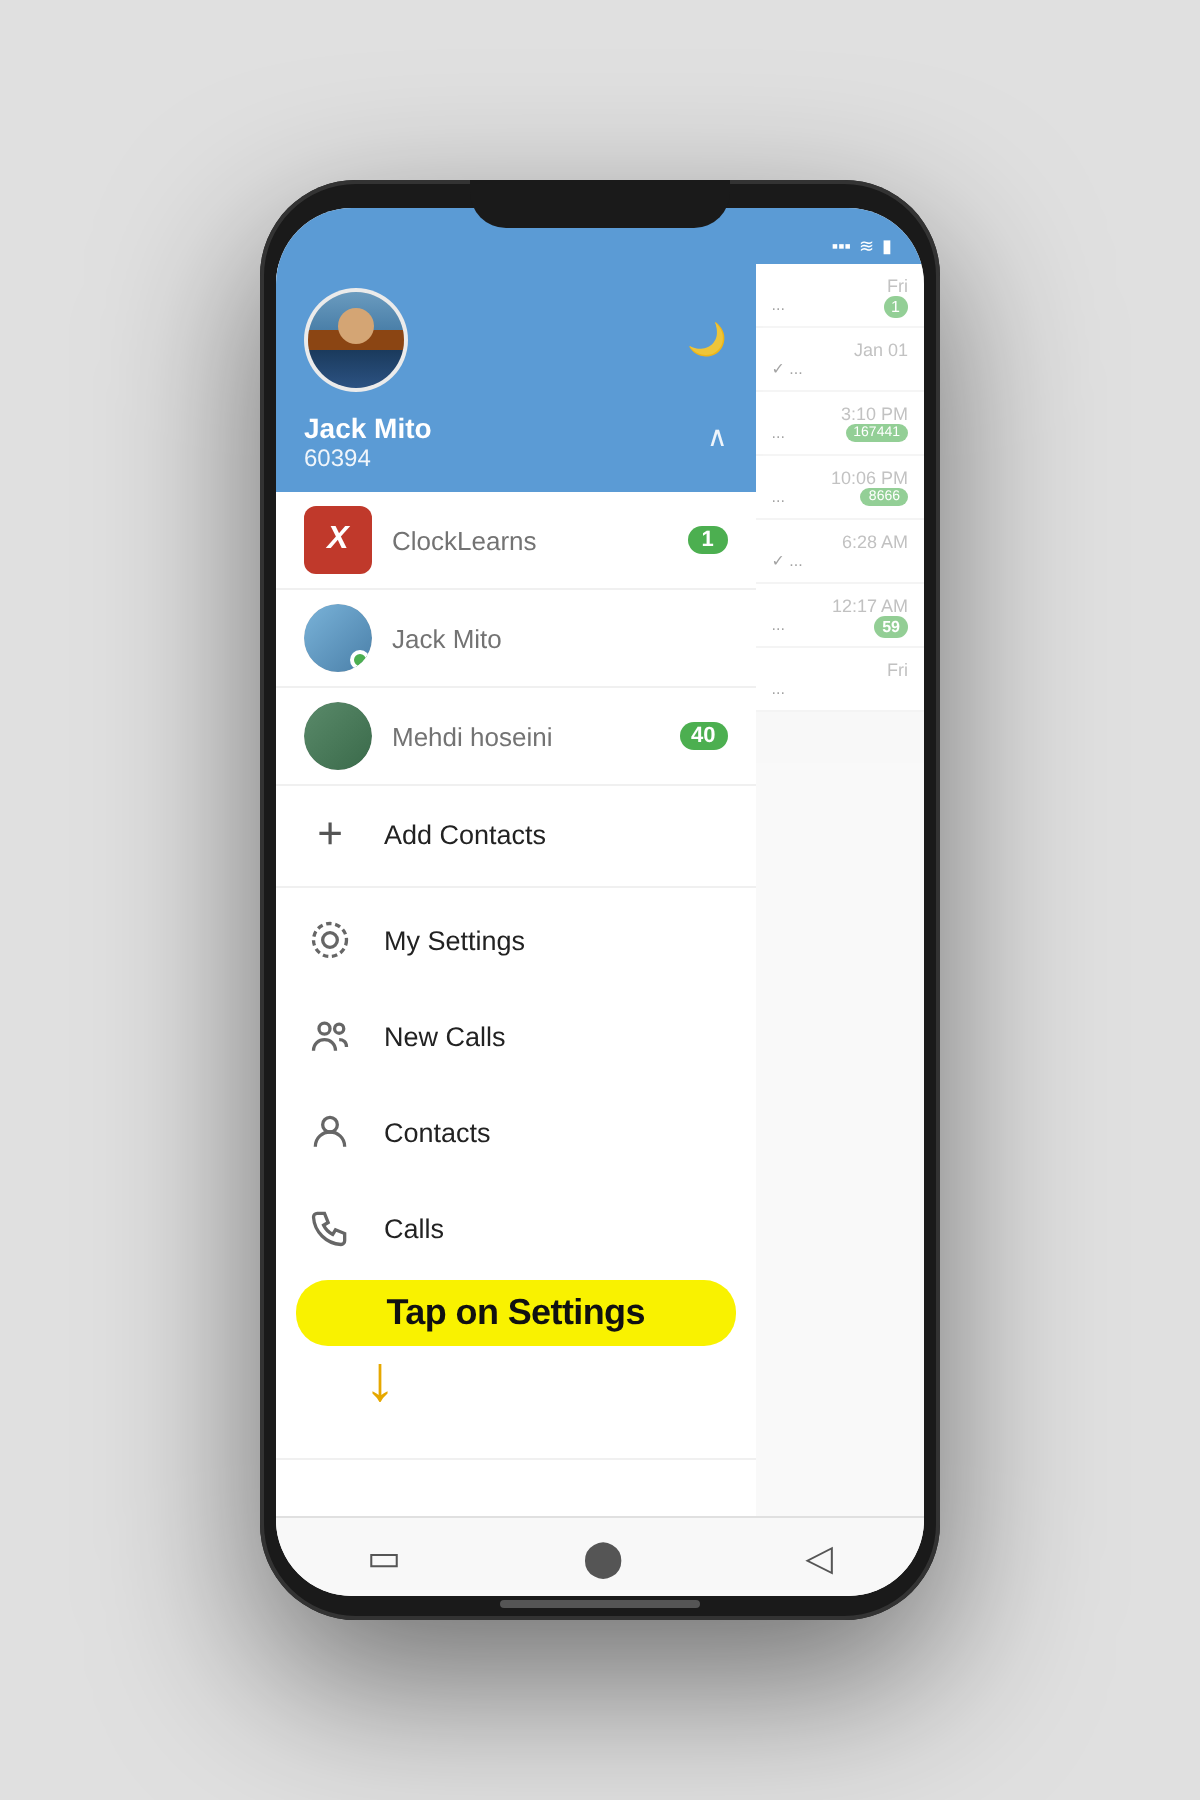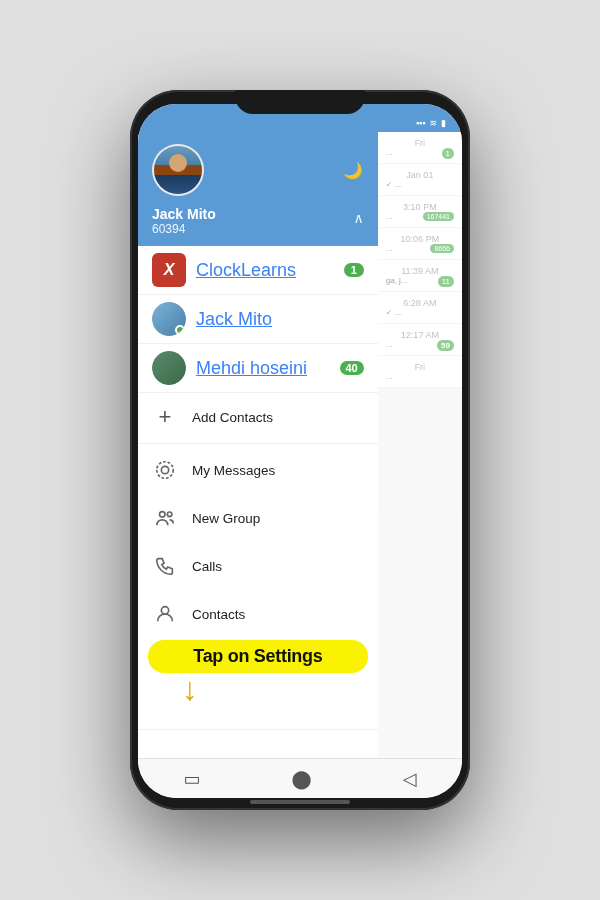--- a/index.html
+++ b/index.html
@@ -185,23 +185,22 @@
       margin-right: 10px;
       overflow: hidden;
       position: relative;
       display: flex;
       align-items: center;
       justify-content: center;
     }
 
     .account-name {
       flex: 1;
-      font-size: 18px;
-      color: #3b82f6;
-      text-decoration: underline;
+      font-size: 13px;
+      color: #737373;
     }
 
     .badge {
       background: #4caf50;
       color: white;
       border-radius: 10px;
       padding: 1px 6px;
       font-size: 11px;
       font-weight: bold;
       min-width: 20px;
@@ -289,21 +288,21 @@
 
     .chat-item {
       padding: 6px 8px;
       border-bottom: 1px solid #eee;
       background: white;
     }
 
     .chat-time {
       font-size: 9px;
       color: #999;
-      text-align: center;
+      text-align: right;
     }
 
     .chat-preview {
       font-size: 8px;
       color: #666;
       overflow: hidden;
       white-space: nowrap;
     }
 
     .chat-badge {
@@ -440,54 +439,54 @@
 
           <div class="menu-divider"></div>
 
           <div class="menu-item">
             <div class="menu-icon">
               <svg class="svg-icon" viewBox="0 0 24 24">
                 <circle cx="12" cy="12" r="4"></circle>
                 <circle cx="12" cy="12" r="9" stroke-dasharray="3 2"></circle>
               </svg>
             </div>
-            <span class="menu-label">My Messages</span>
+            <span class="menu-label">My Settings</span>
           </div>
 
           <div class="menu-item">
             <div class="menu-icon">
               <svg class="svg-icon" viewBox="0 0 24 24">
                 <circle cx="9" cy="8" r="3"></circle>
                 <path d="M3 20c0-4 3-6 6-6s6 2 6 6"></path>
                 <circle cx="17" cy="8" r="2.5"></circle>
                 <path d="M17 14c2 0 4 1 4 4"></path>
               </svg>
             </div>
-            <span class="menu-label">New Group</span>
-          </div>
-
-          <div class="menu-item">
-            <div class="menu-icon">
-              <svg class="svg-icon" viewBox="0 0 24 24">
-                <path d="M5 4h4l2 5-2.5 1.5a11 11 0 005 5L15 13l5 2v4a2 2 0 01-2 2A16 16 0 013 6a2 2 0 012-2"></path>
-              </svg>
-            </div>
-            <span class="menu-label">Calls</span>
+            <span class="menu-label">New Calls</span>
           </div>
 
           <div class="menu-item">
             <div class="menu-icon">
               <svg class="svg-icon" viewBox="0 0 24 24">
                 <circle cx="12" cy="8" r="4"></circle>
                 <path d="M4 20c0-5 4-8 8-8s8 3 8 8"></path>
               </svg>
             </div>
             <span class="menu-label">Contacts</span>
           </div>
 
+          <div class="menu-item">
+            <div class="menu-icon">
+              <svg class="svg-icon" viewBox="0 0 24 24">
+                <path d="M5 4h4l2 5-2.5 1.5a11 11 0 005 5L15 13l5 2v4a2 2 0 01-2 2A16 16 0 013 6a2 2 0 012-2"></path>
+              </svg>
+            </div>
+            <span class="menu-label">Calls</span>
+          </div>
+
           <div class="highlight-box">
             <span class="highlight-text">Tap on Settings</span>
           </div>
 
           <div style="display:flex;justify-content:flex-start;padding:0 14px;">
             <span class="arrow-down">↓</span>
           </div>
 
 
           <div class="menu-item">
@@ -519,27 +518,20 @@
             <div class="chat-preview">...</div>
           </div>
           <div class="chat-item">
             <div class="chat-time">10:06 PM</div>
             <div style="float:right;">
                 <span class="chat-badge" style="font-size:7px;">8666</span>
               </div>
             <div class="chat-preview">...</div>
           </div>
           <div class="chat-item">
-            <div class="chat-time">11:39 AM</div>
-            <div style="float:right;">
-                <span class="chat-badge">11</span>
-              </div>
-            <div class="chat-preview">ga, j...</div>
-          </div>
-          <div class="chat-item">
             <div class="chat-time">6:28 AM</div>
             <div class="chat-preview">✓ ...</div>
           </div>
           <div class="chat-item">
             <div class="chat-time">12:17 AM</div>
             <div style="float:right;font-weight:bold;">
                 <span class="chat-badge">59</span>
               </div>
             <div class="chat-preview">...</div>
           </div>

